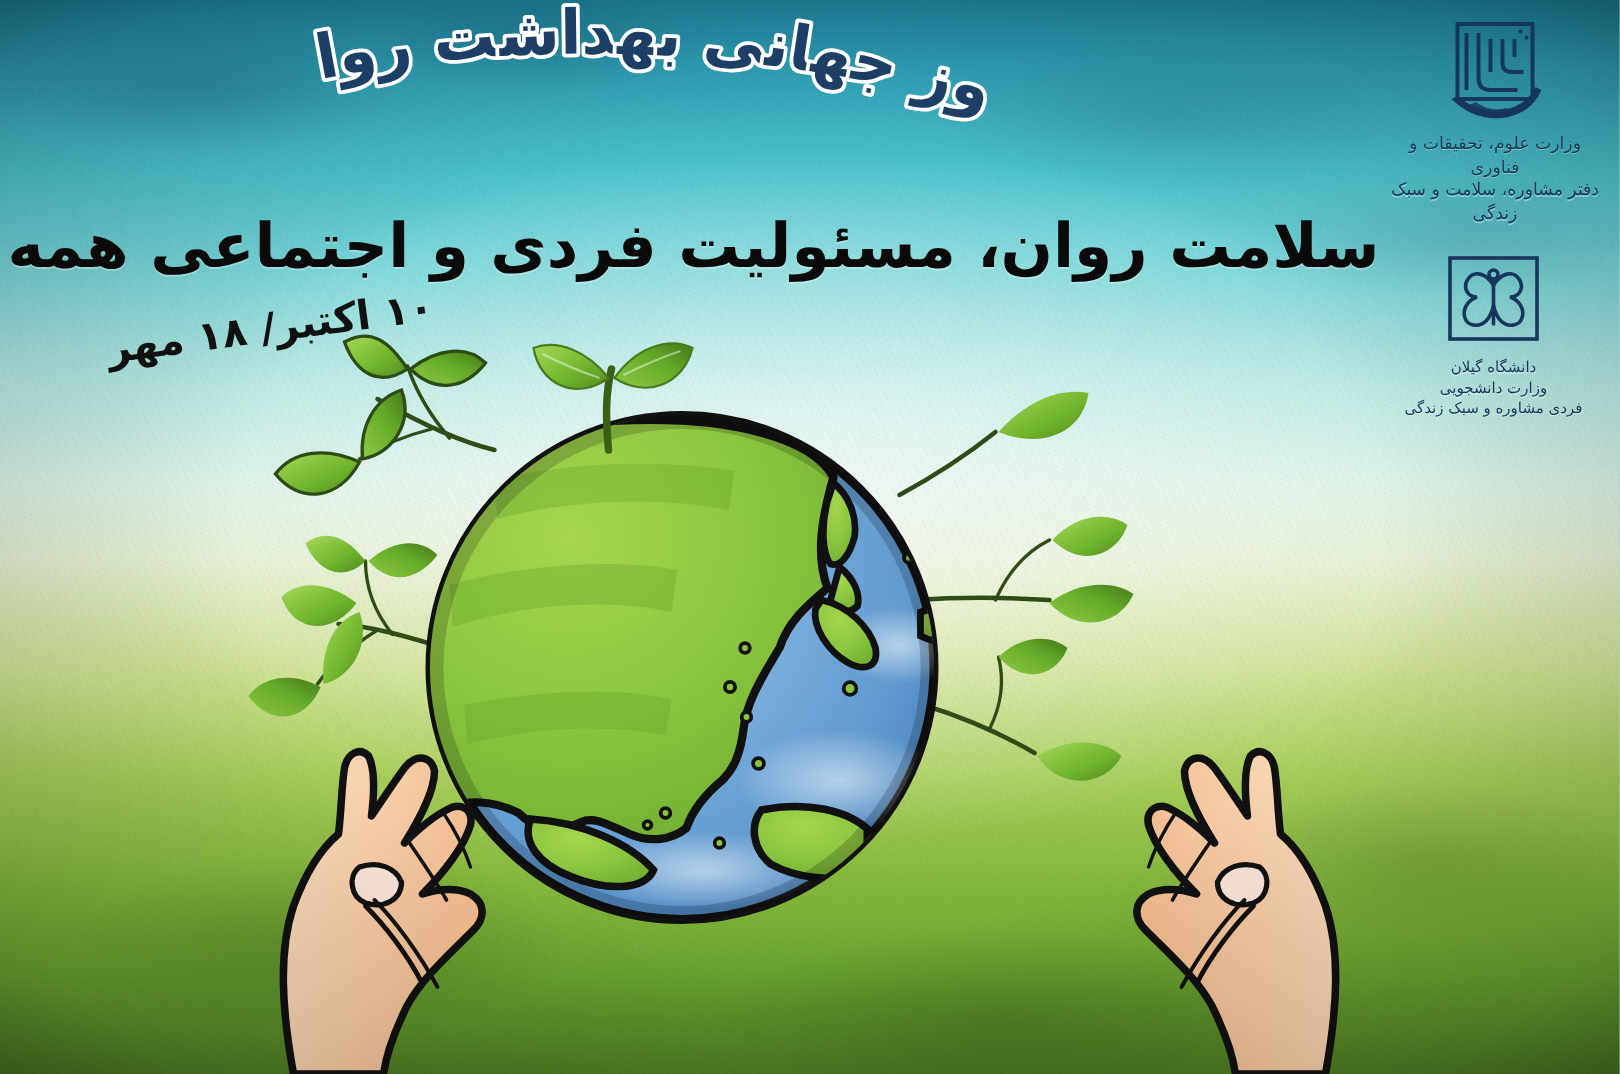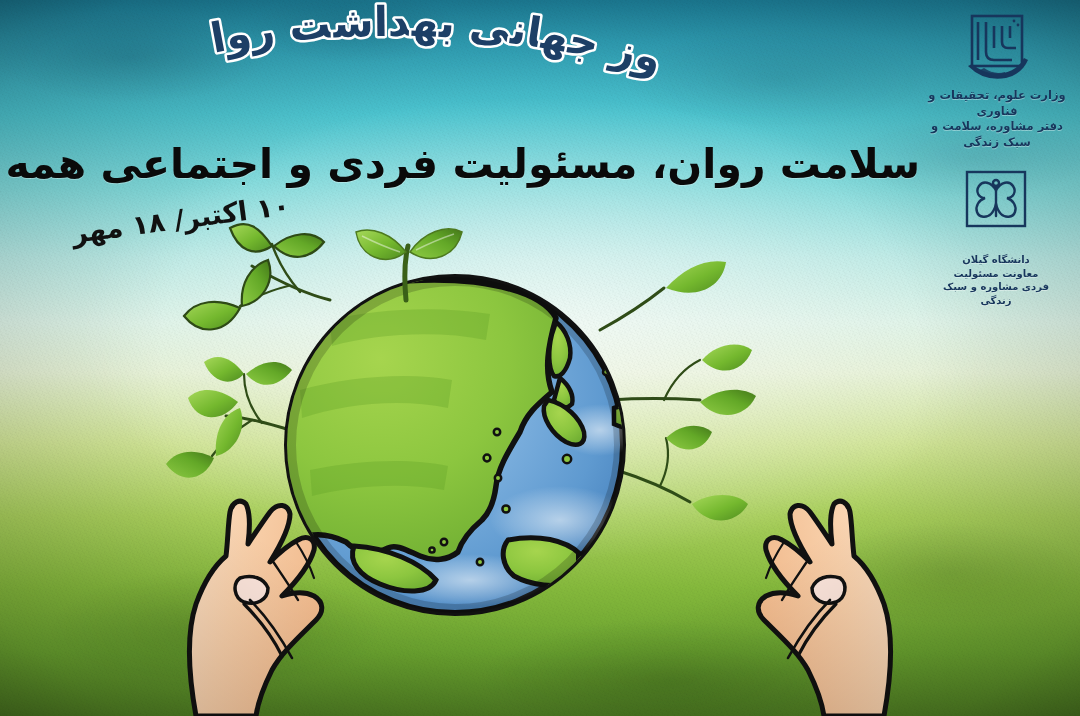--- a/index.html
+++ b/index.html
@@ -106,26 +106,26 @@
   .logo-block{position:absolute;text-align:center;direction:rtl;}
   .logo-ministry{right:8px;top:12px;width:150px;}
   .logo-gilan{right:14px;top:168px;width:140px;}
 
   .logo-mark{
     margin:0 auto;
     display:block;
   }
   .logo-caption{
     color:#17365c;
-    font-weight:700;
+    font-weight:400;
     line-height:1.35;
     text-shadow:0 1px 0 rgba(255,255,255,.35);
   }
   .logo-ministry .logo-caption{font-size:11.5px;}
-  .logo-gilan .logo-caption{font-size:10px;margin-top:19px;}
+  .logo-gilan .logo-caption{font-size:10px;margin-top:5px;}
 
   
   .art{position:absolute;left:0;top:0;width:1080px;height:716px;}
   .art svg{display:block;width:1080px;height:716px;overflow:visible;}
 </style>
 </head>
 <body>
 
 <div class="stage">
 
@@ -357,18 +357,18 @@
       <rect x="6" y="4" width="58" height="54" fill="none" stroke="#17365c" stroke-width="2.4"></rect>
       <g fill="none" stroke="#17365c" stroke-width="2.4" stroke-linecap="round">
         <path d="M35 18 L35 48"></path>
         <path d="M35 22 C30 14 22 12 18 18 C14 24 18 30 24 30 C18 32 14 38 16 44 C18 50 26 50 30 46 C33 43 34 40 35 36"></path>
         <path d="M35 22 C40 14 48 12 52 18 C56 24 52 30 46 30 C52 32 56 38 54 44 C52 50 44 50 40 46 C37 43 36 40 35 36"></path>
         <circle cx="35" cy="15" r="3"></circle>
       </g>
     </svg>
     <div class="logo-caption">
       <div>دانشگاه گیلان</div>
-      <div>معاونت مسئولیت</div>
+      <div>وزارت دانشجویی</div>
       <div>فردی مشاوره و سبک زندگی</div>
     </div>
   </div>
 
 </div>
 
 </body></html>

